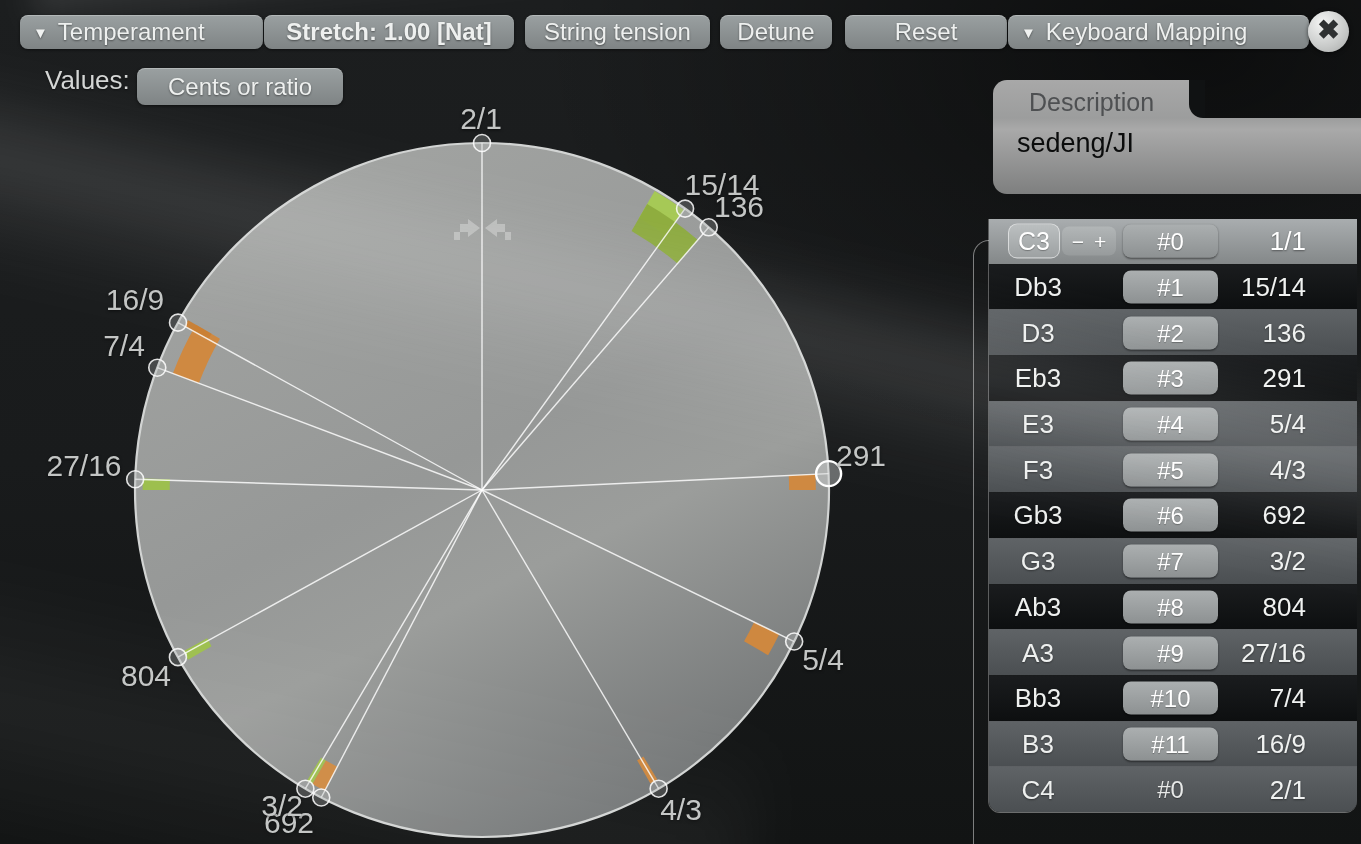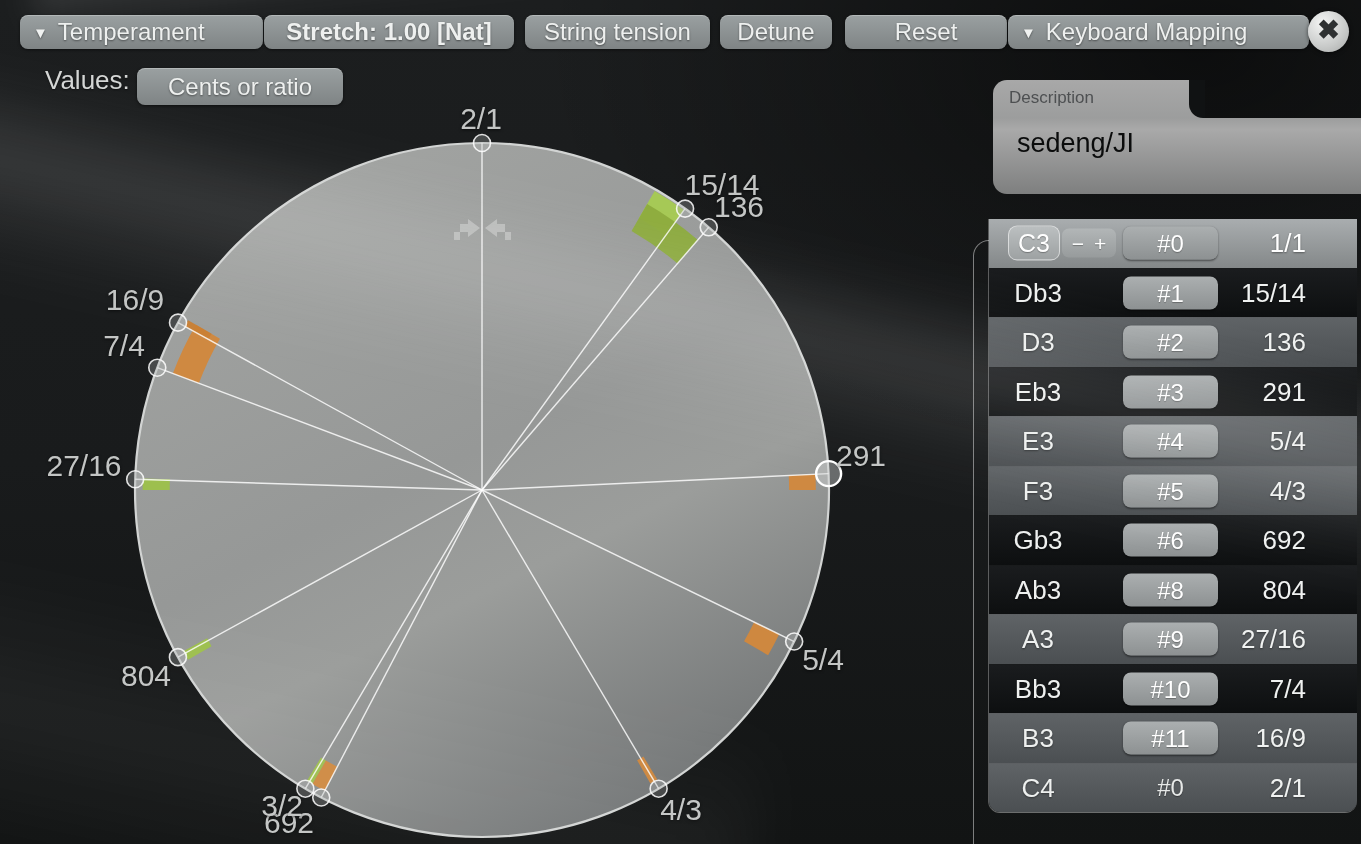--- a/index.html
+++ b/index.html
@@ -61,21 +61,21 @@
     position:absolute;left:973px;top:240px;width:22px;height:604px;z-index:5;
     border-left:1.5px solid rgba(255,255,255,0.45);
     border-top:1.5px solid rgba(255,255,255,0.45);
     border-top-left-radius:16px;
   }
   #desc-tab{
     position:absolute;left:993px;top:80px;width:212px;height:38px;z-index:15;
     background:linear-gradient(180deg,#a8a8a8,#9c9d9d);
     border-radius:14px 14px 0 0;
   }
-  #desc-tab .tab-label{display:block;padding:8px 0 0 16px;font-size:17px;color:#4e5052;}
+  #desc-tab .tab-label{display:block;padding:8px 0 0 36px;font-size:25px;color:#4e5052;}
   #desc-notch{
     position:absolute;left:1189px;top:80px;width:16px;height:38px;z-index:16;
     background:#101213;border-bottom-left-radius:14px;
   }
   #desc-body{
     position:absolute;left:993px;top:118px;width:368px;height:76px;z-index:15;
     background:linear-gradient(180deg,#9c9d9d 0%,#a9a9a9 15%,#7e7f7f 100%);
     border-radius:0 0 0 14px;
   }
   #desc-body .desc-text{display:block;padding:10px 0 0 24px;font-size:27px;color:#0b0c0c;}
@@ -265,20 +265,25 @@
     <div class="trow light">
       <span class="note-label">F3</span>
       <div class="idx-button">#5</div>
       <span class="val-cell">4/3</span>
     </div>
     <div class="trow dark">
       <span class="note-label">Gb3</span>
       <div class="idx-button">#6</div>
       <span class="val-cell">692</span>
     </div>
+    <div class="trow light">
+      <span class="note-label">G3</span>
+      <div class="idx-button">#7</div>
+      <span class="val-cell">3/2</span>
+    </div>
     <div class="trow dark">
       <span class="note-label">Ab3</span>
       <div class="idx-button">#8</div>
       <span class="val-cell">804</span>
     </div>
     <div class="trow light">
       <span class="note-label">A3</span>
       <div class="idx-button">#9</div>
       <span class="val-cell">27/16</span>
     </div>

